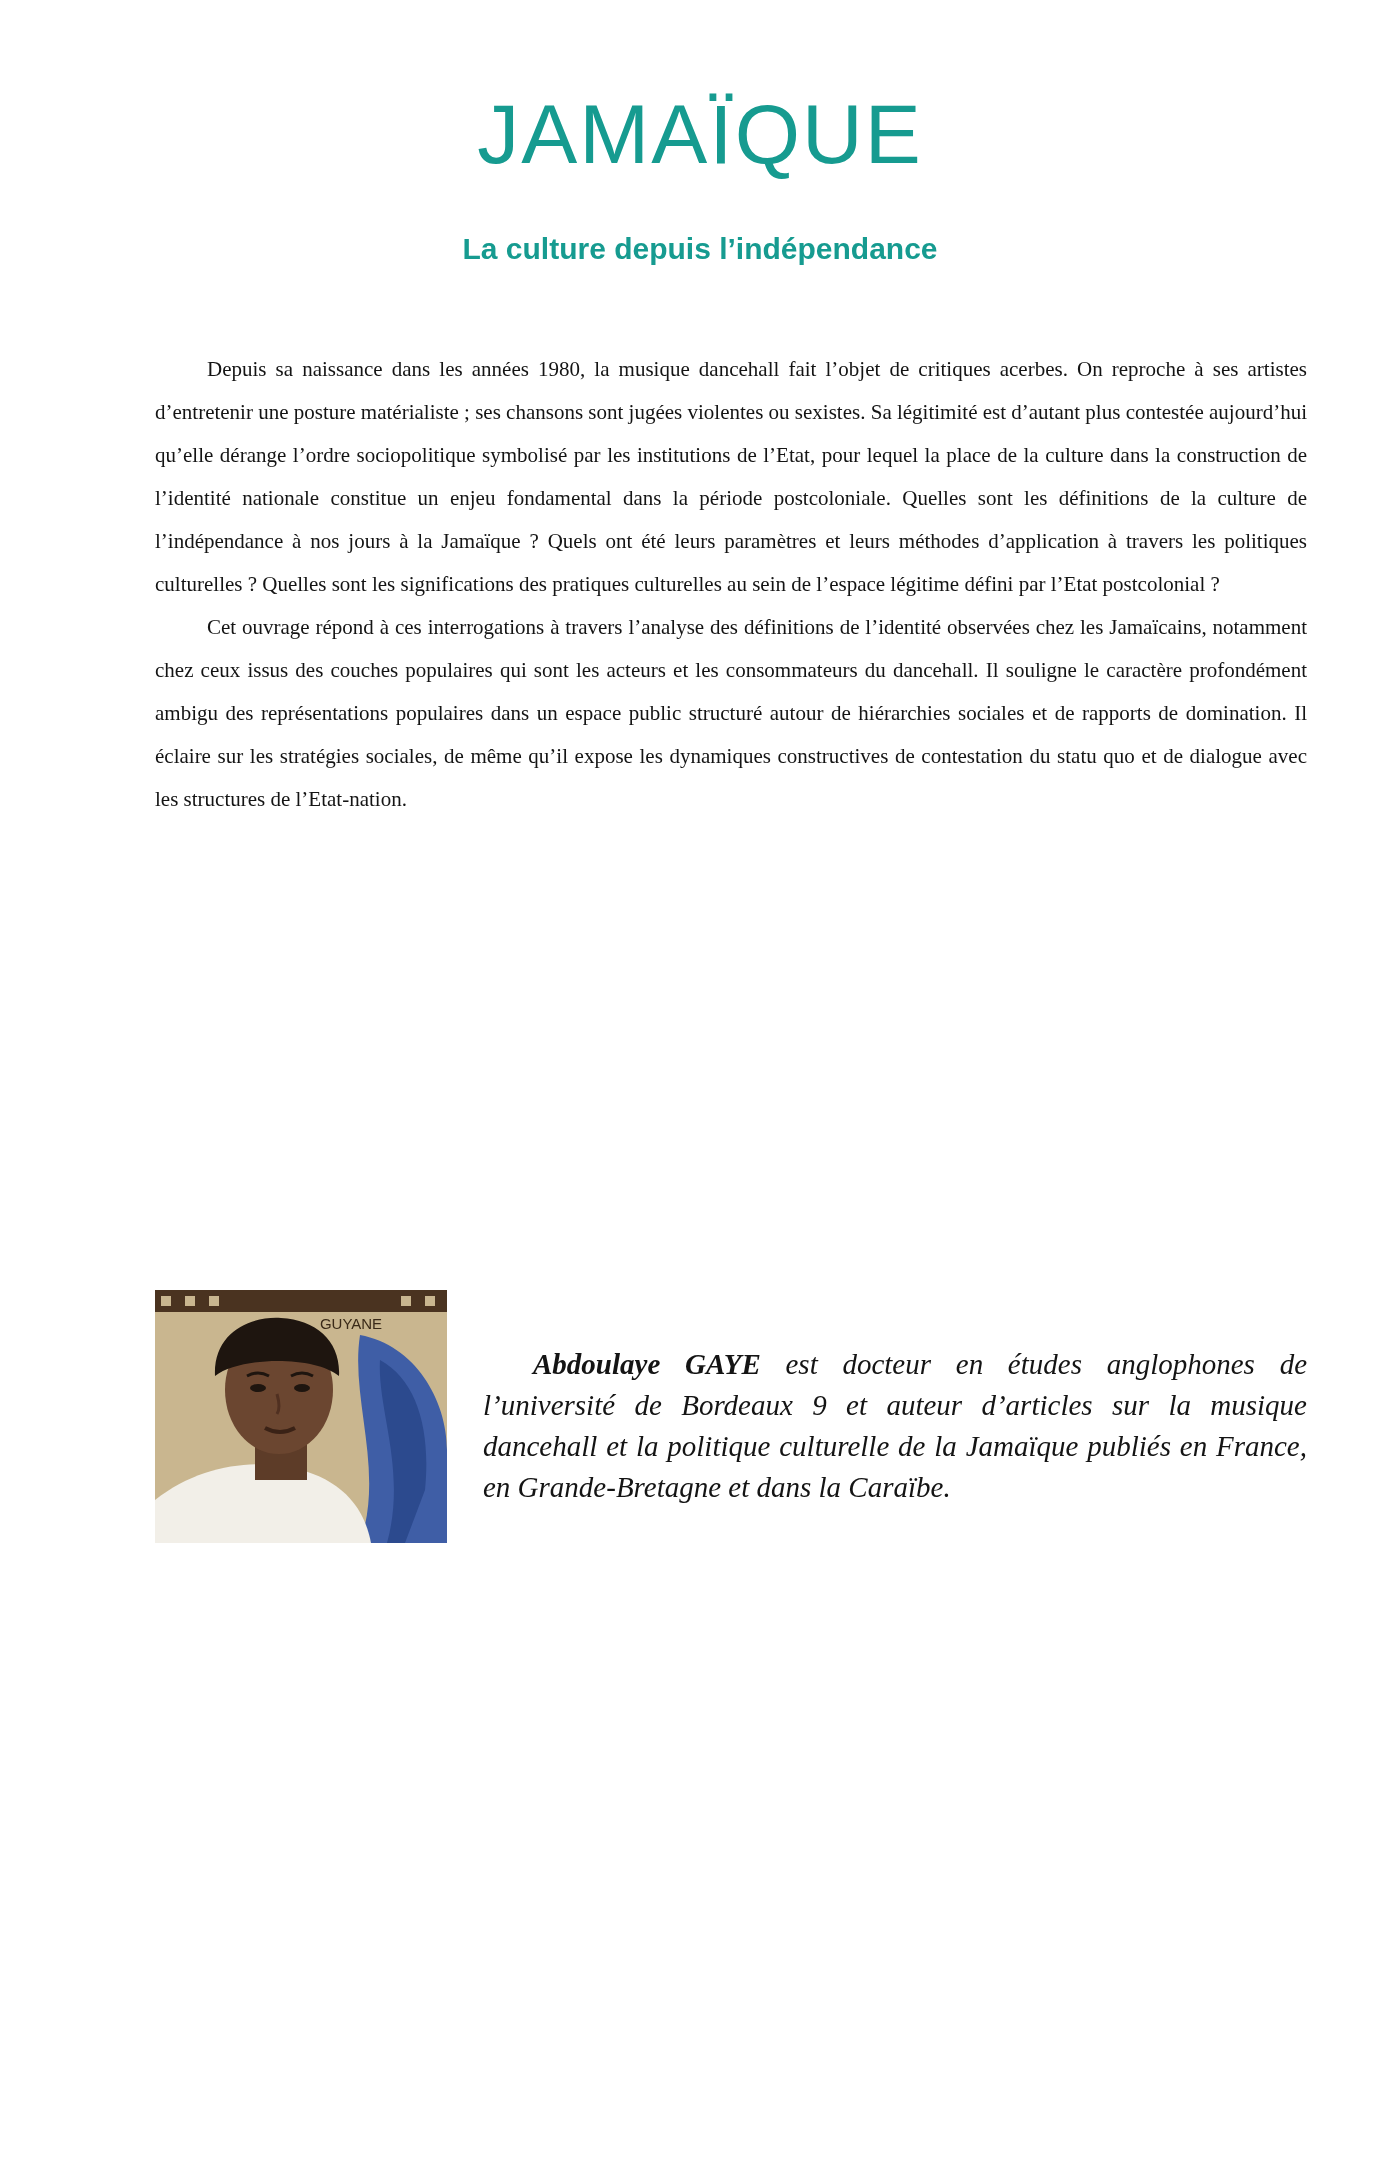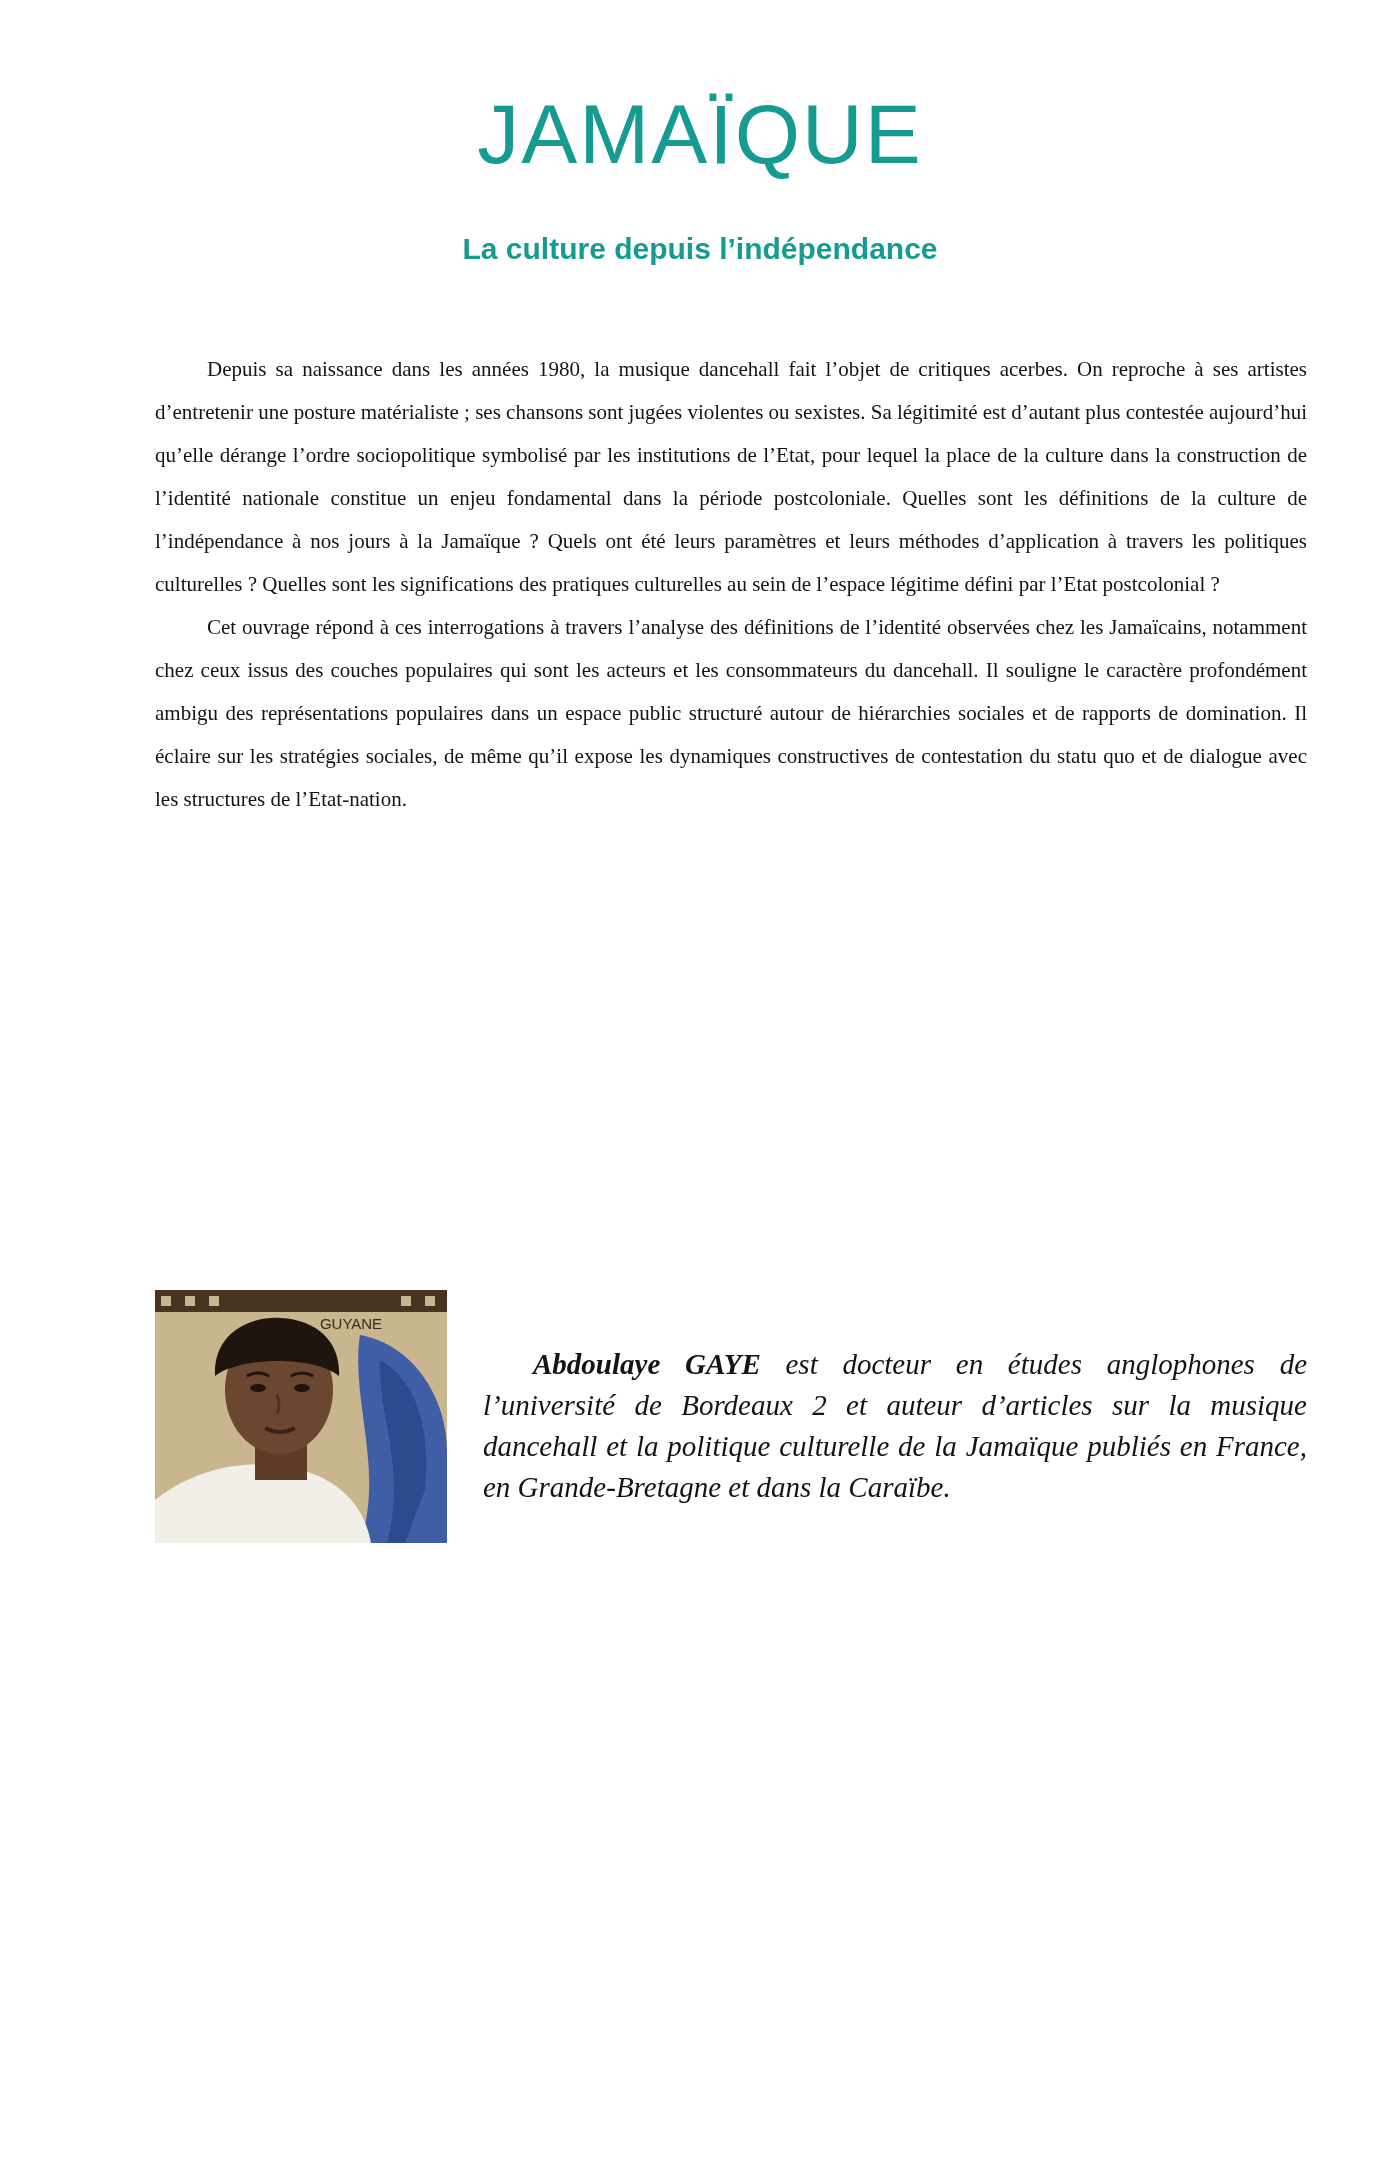--- a/index.html
+++ b/index.html
@@ -158,21 +158,21 @@
         <ellipse cx="124" cy="100" rx="54" ry="64" fill="#6b4630"></ellipse>
         <path d="M60 86 C 58 42, 96 26, 126 28 C 162 30, 186 52, 184 86 C 160 66, 86 66, 60 86 Z" fill="#1e150f"></path>
         <ellipse cx="103" cy="98" rx="8" ry="4" fill="#1e150f"></ellipse>
         <ellipse cx="147" cy="98" rx="8" ry="4" fill="#1e150f"></ellipse>
         <path d="M92 86 q 11 -6 22 0" stroke="#1e150f" stroke-width="3" fill="none"></path>
         <path d="M136 86 q 11 -6 22 0" stroke="#1e150f" stroke-width="3" fill="none"></path>
         <path d="M122 104 q 4 14 0 20" stroke="#503021" stroke-width="3" fill="none"></path>
         <path d="M110 138 q 15 8 30 0" stroke="#3a2216" stroke-width="4" fill="none"></path>
       </svg>
     </div>
-    <p class="bio"><span class="bio-name">Abdoulaye GAYE</span><span> est docteur en études anglophones de l’université de Bordeaux 2 et auteur d’articles sur la musique dancehall et la politique culturelle de la Jamaïque publiés en France, en Grande-Bretagne et dans la Caraïbe.</span></p>
+    <p class="bio"><span class="bio-name">Abdoulaye GAYE</span><span> est docteur en études anglophones de l’université de Bordeaux 9 et auteur d’articles sur la musique dancehall et la politique culturelle de la Jamaïque publiés en France, en Grande-Bretagne et dans la Caraïbe.</span></p>
   </div>
 
 
   <div class="barcode-block">
     <div class="barcode-bars"></div>
     <div class="barcode-digits">9 782296 543515</div>
   </div>
 
   <div class="isbn-text">ISBN : 978-2-296-54351-5</div>
 

